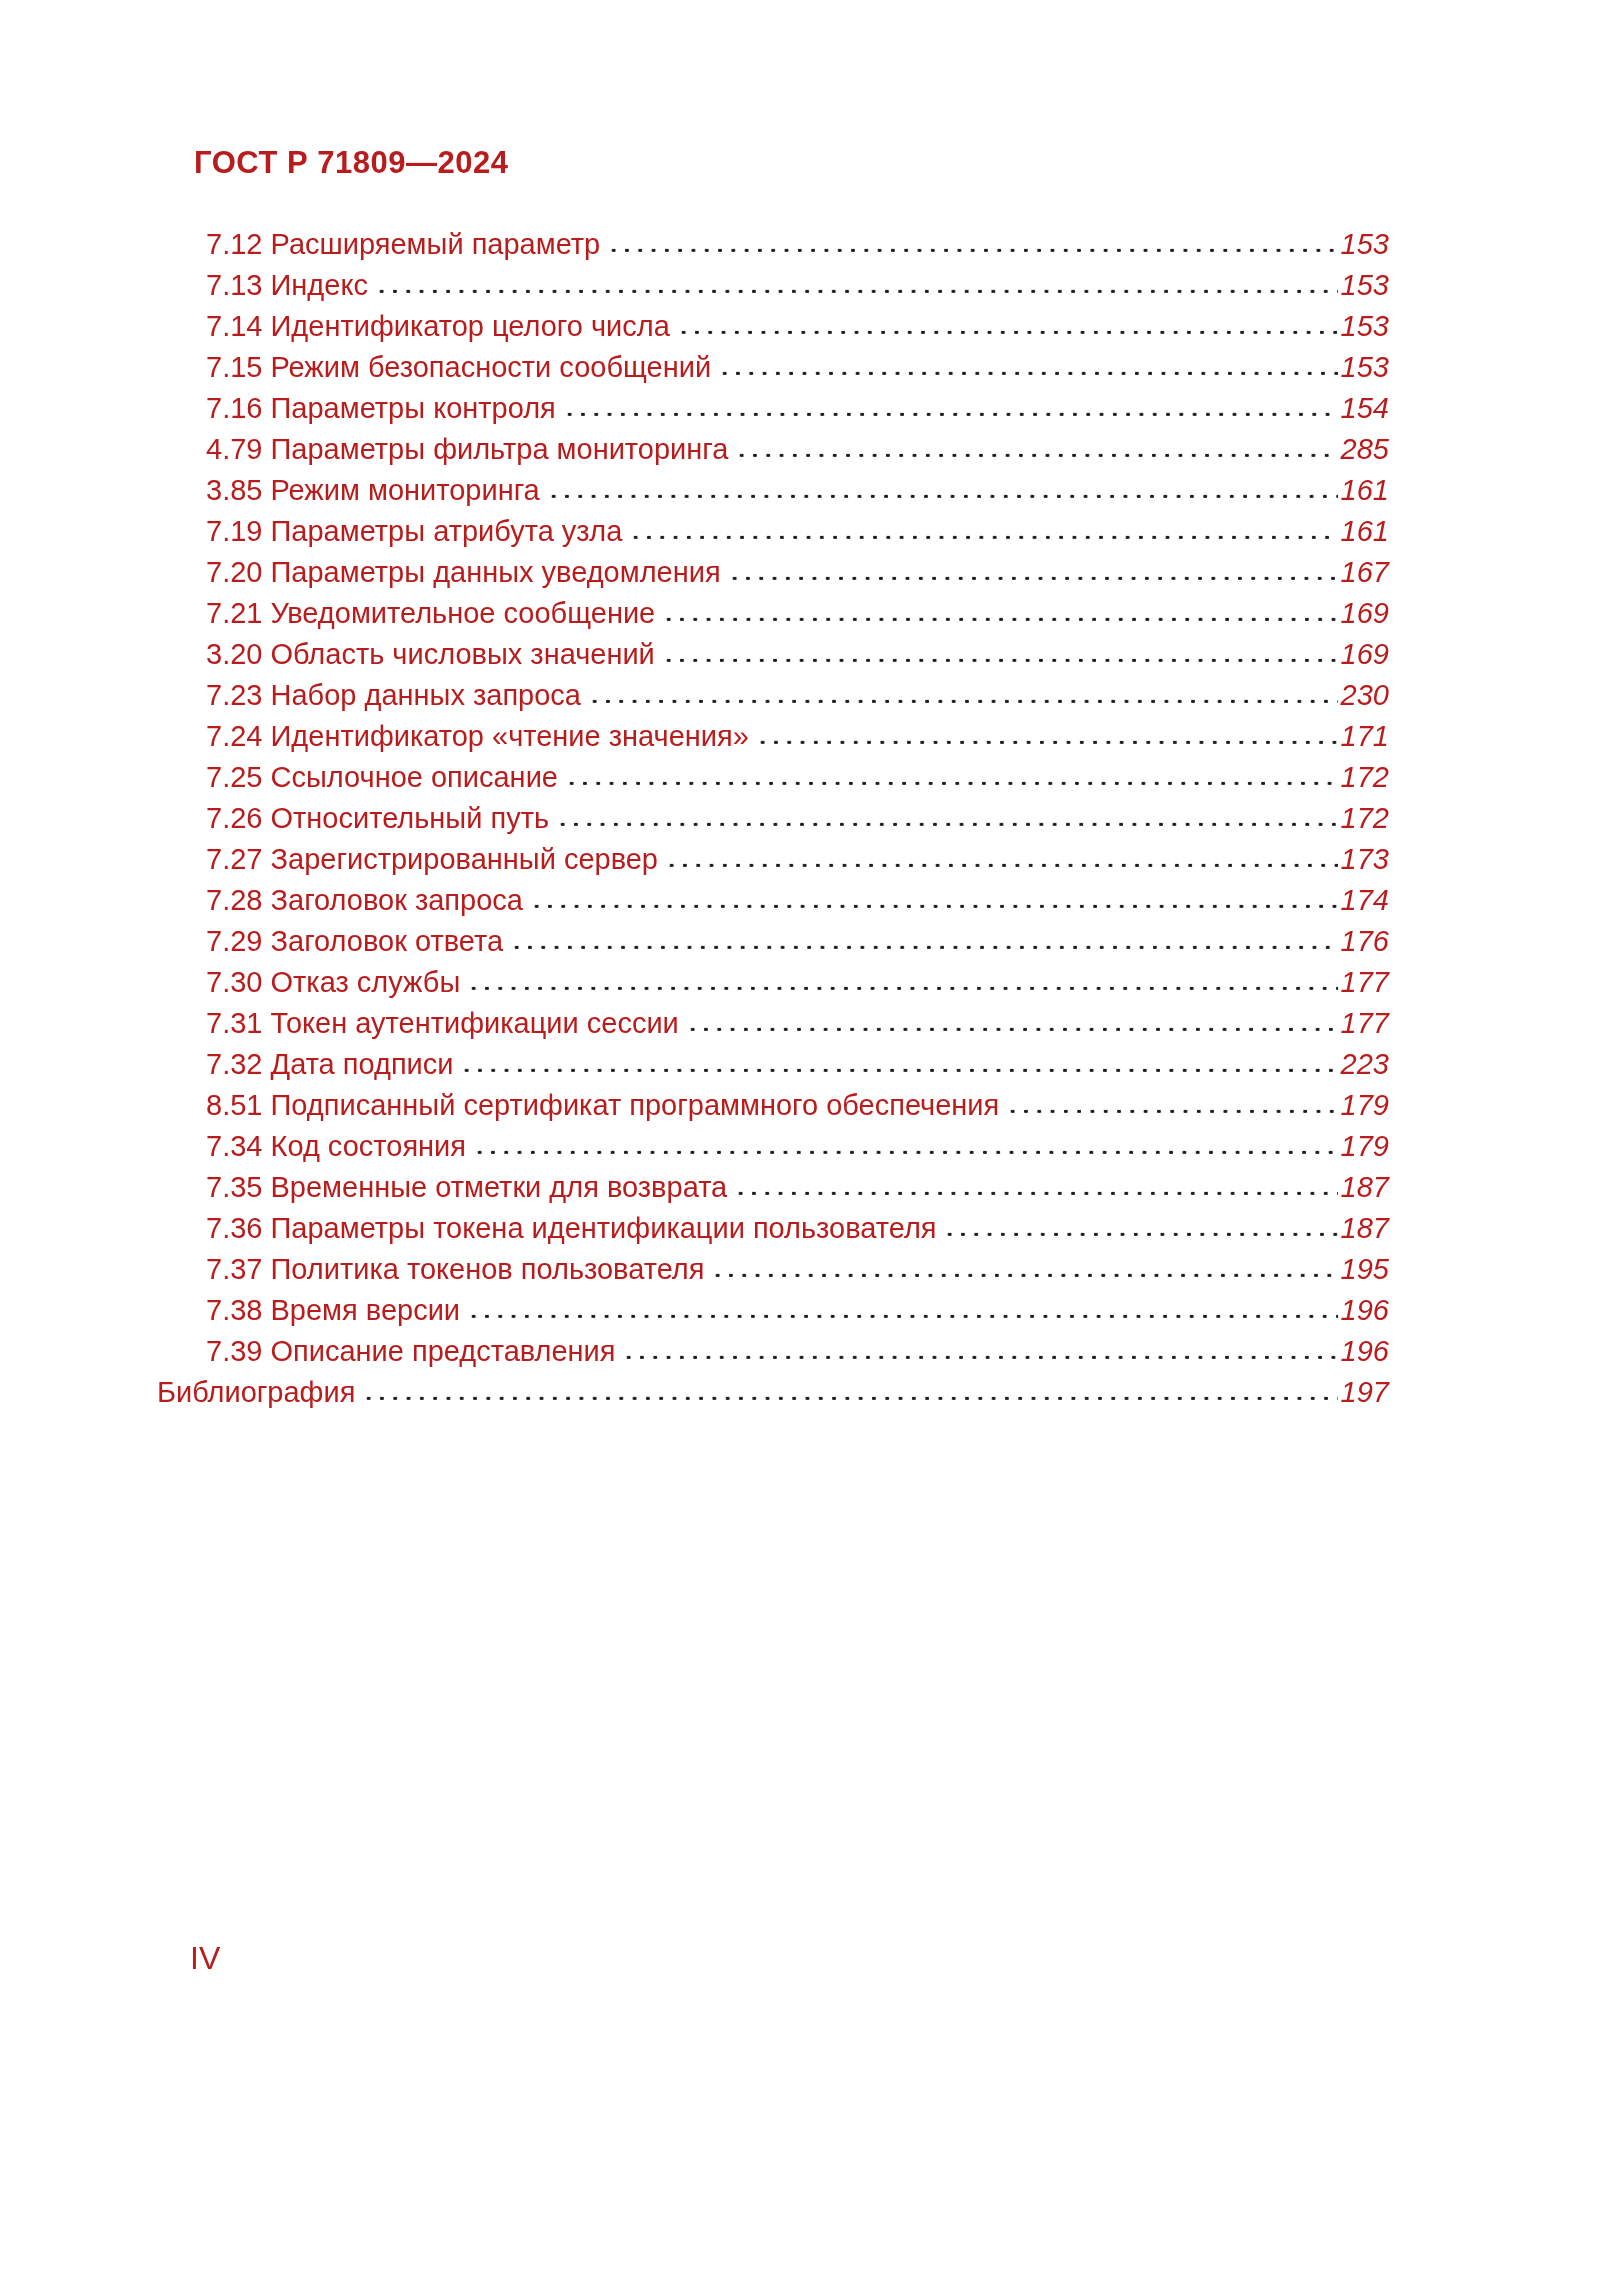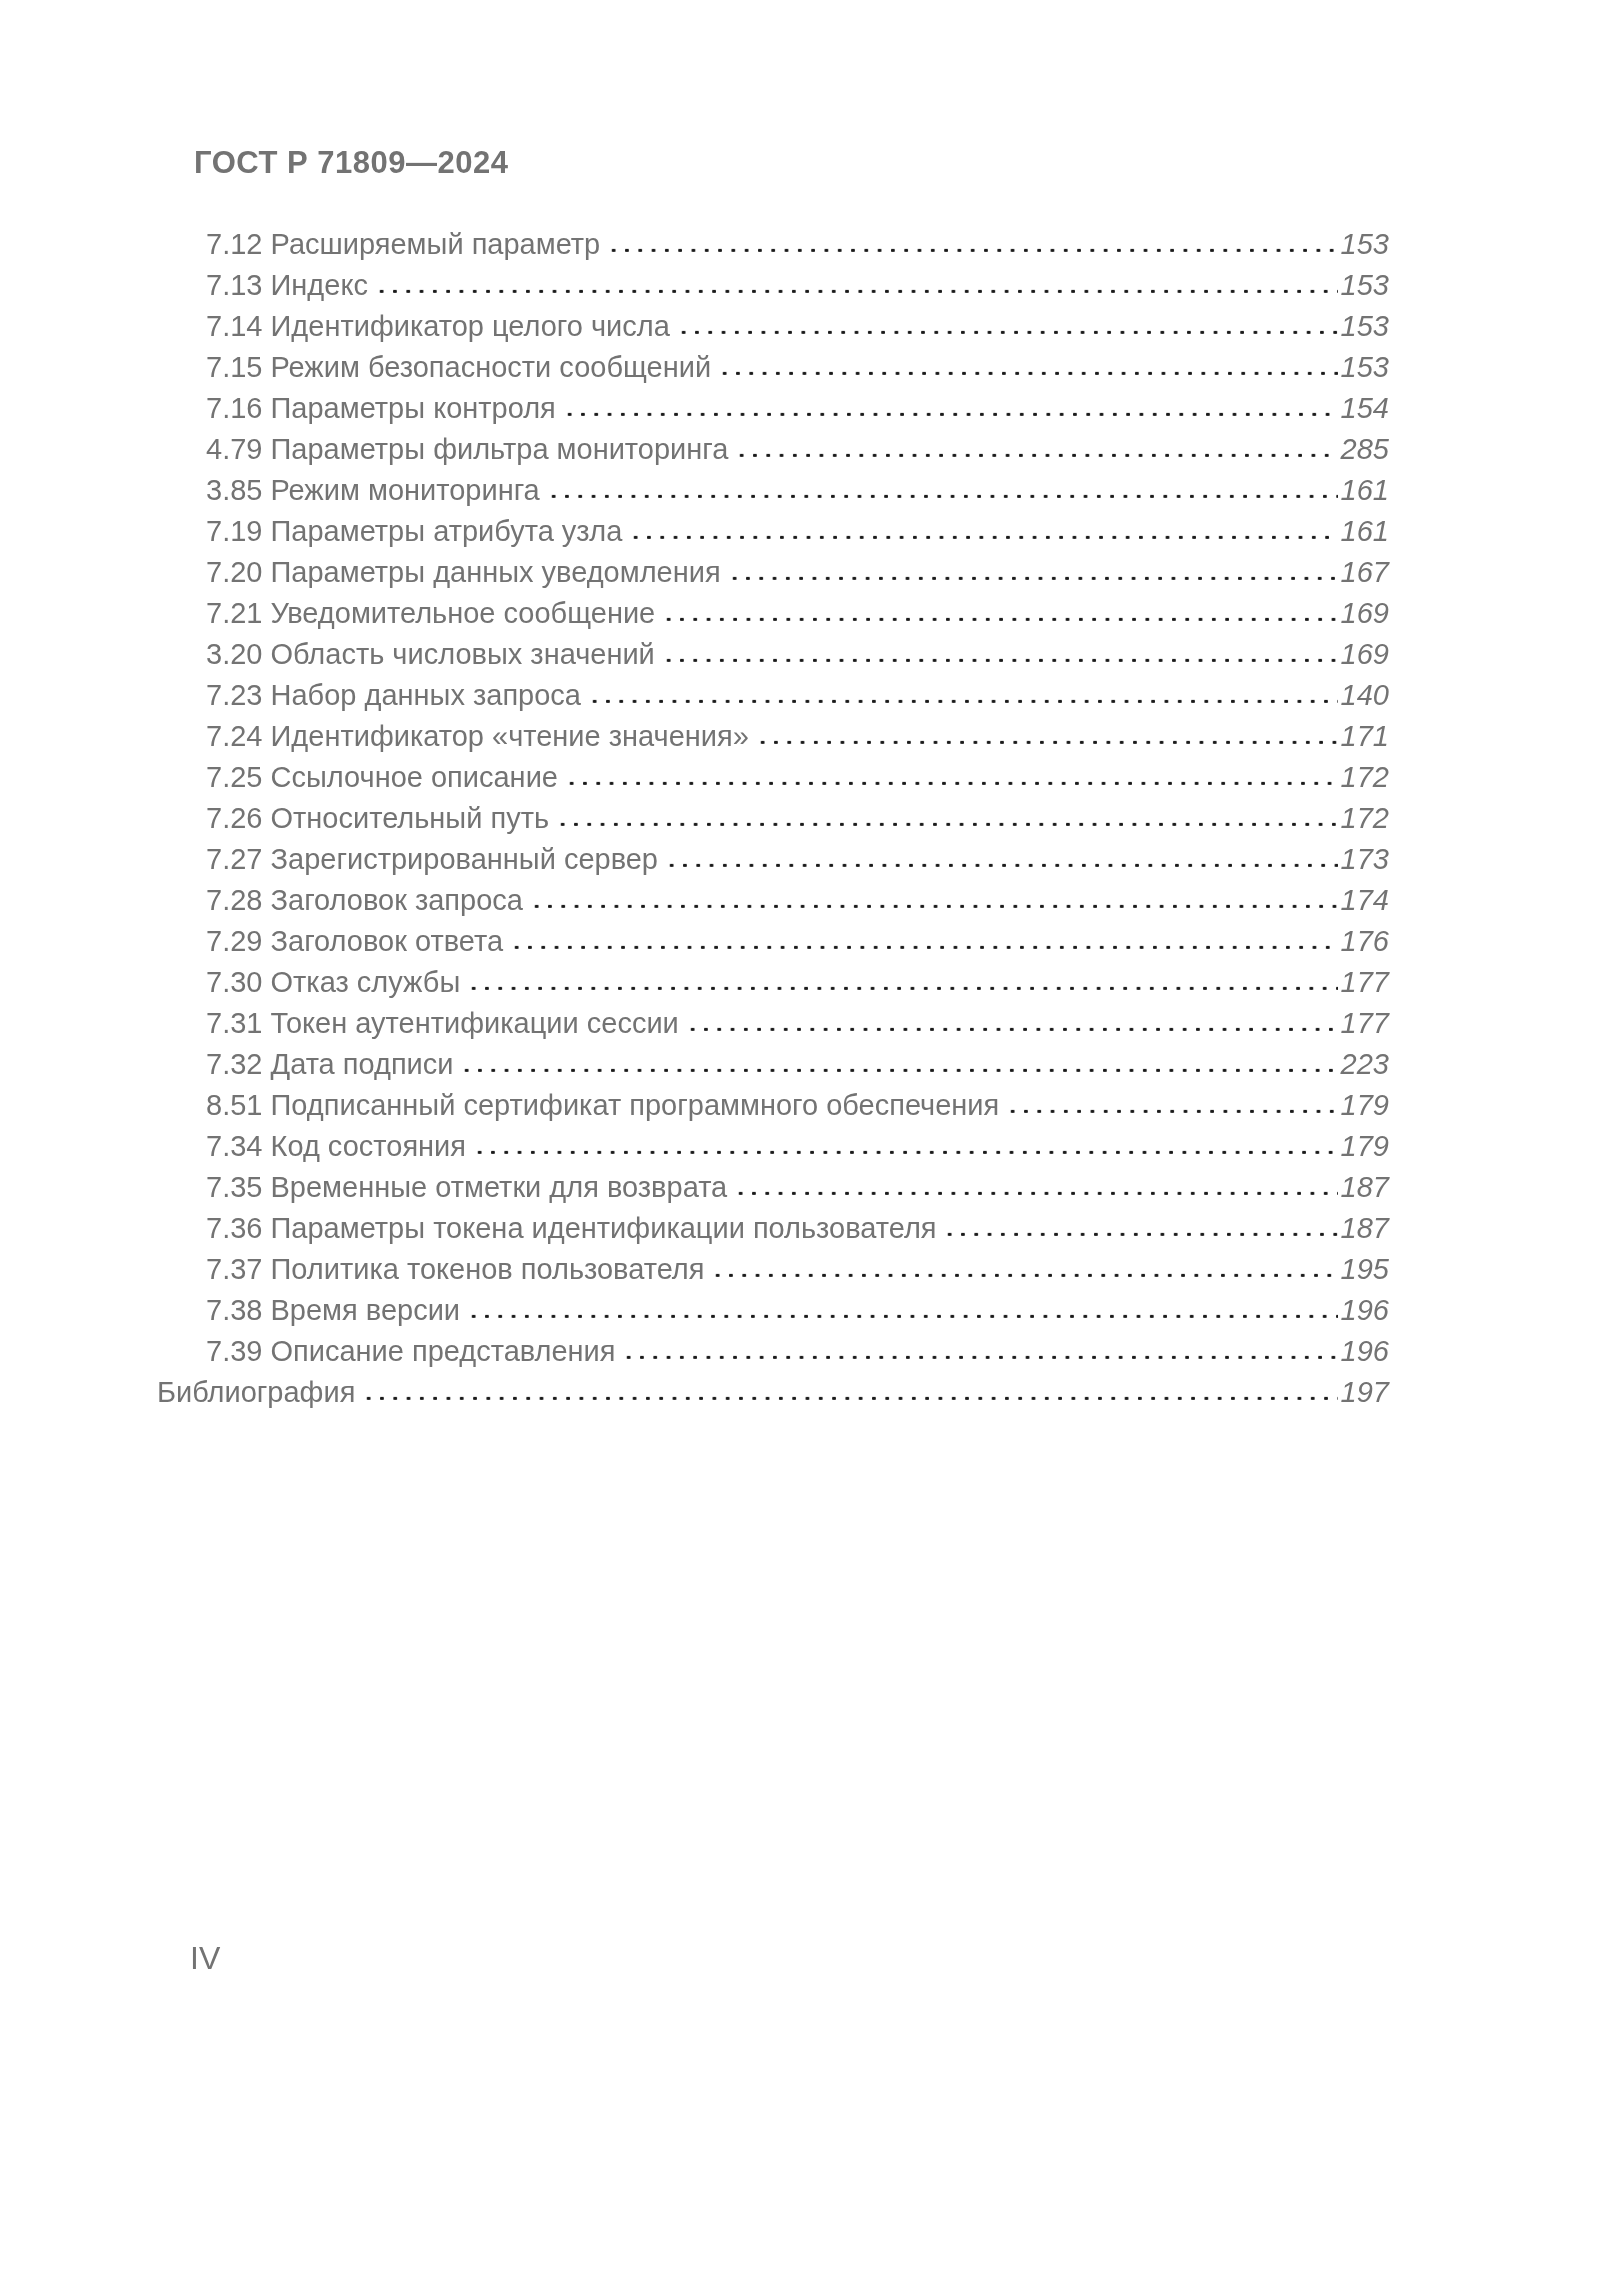--- a/index.html
+++ b/index.html
@@ -6,21 +6,21 @@
     margin: 0;
     padding: 0;
     background: #ffffff;
   }
   .page {
     position: relative;
     width: 1621px;
     height: 2293px;
     background: #ffffff;
     font-family: "Liberation Sans", sans-serif;
-    color: #737373;
+    color: #b91c1c;
     overflow: hidden;
   }
   .doc-header {
     position: absolute;
     left: 194px;
     top: 145px;
     font-size: 31px;
     font-weight: bold;
     letter-spacing: 0.5px;
     white-space: nowrap;
@@ -137,21 +137,21 @@
 
       <div class="toc-row level-2">
         <span class="toc-label">3.20 Область числовых значений</span>
         <span class="toc-leader"></span>
         <span class="toc-page">169</span>
       </div>
 
       <div class="toc-row level-2">
         <span class="toc-label">7.23 Набор данных запроса</span>
         <span class="toc-leader"></span>
-        <span class="toc-page">140</span>
+        <span class="toc-page">230</span>
       </div>
 
       <div class="toc-row level-2">
         <span class="toc-label">7.24 Идентификатор «чтение значения»</span>
         <span class="toc-leader"></span>
         <span class="toc-page">171</span>
       </div>
 
       <div class="toc-row level-2">
         <span class="toc-label">7.25 Ссылочное описание</span>

